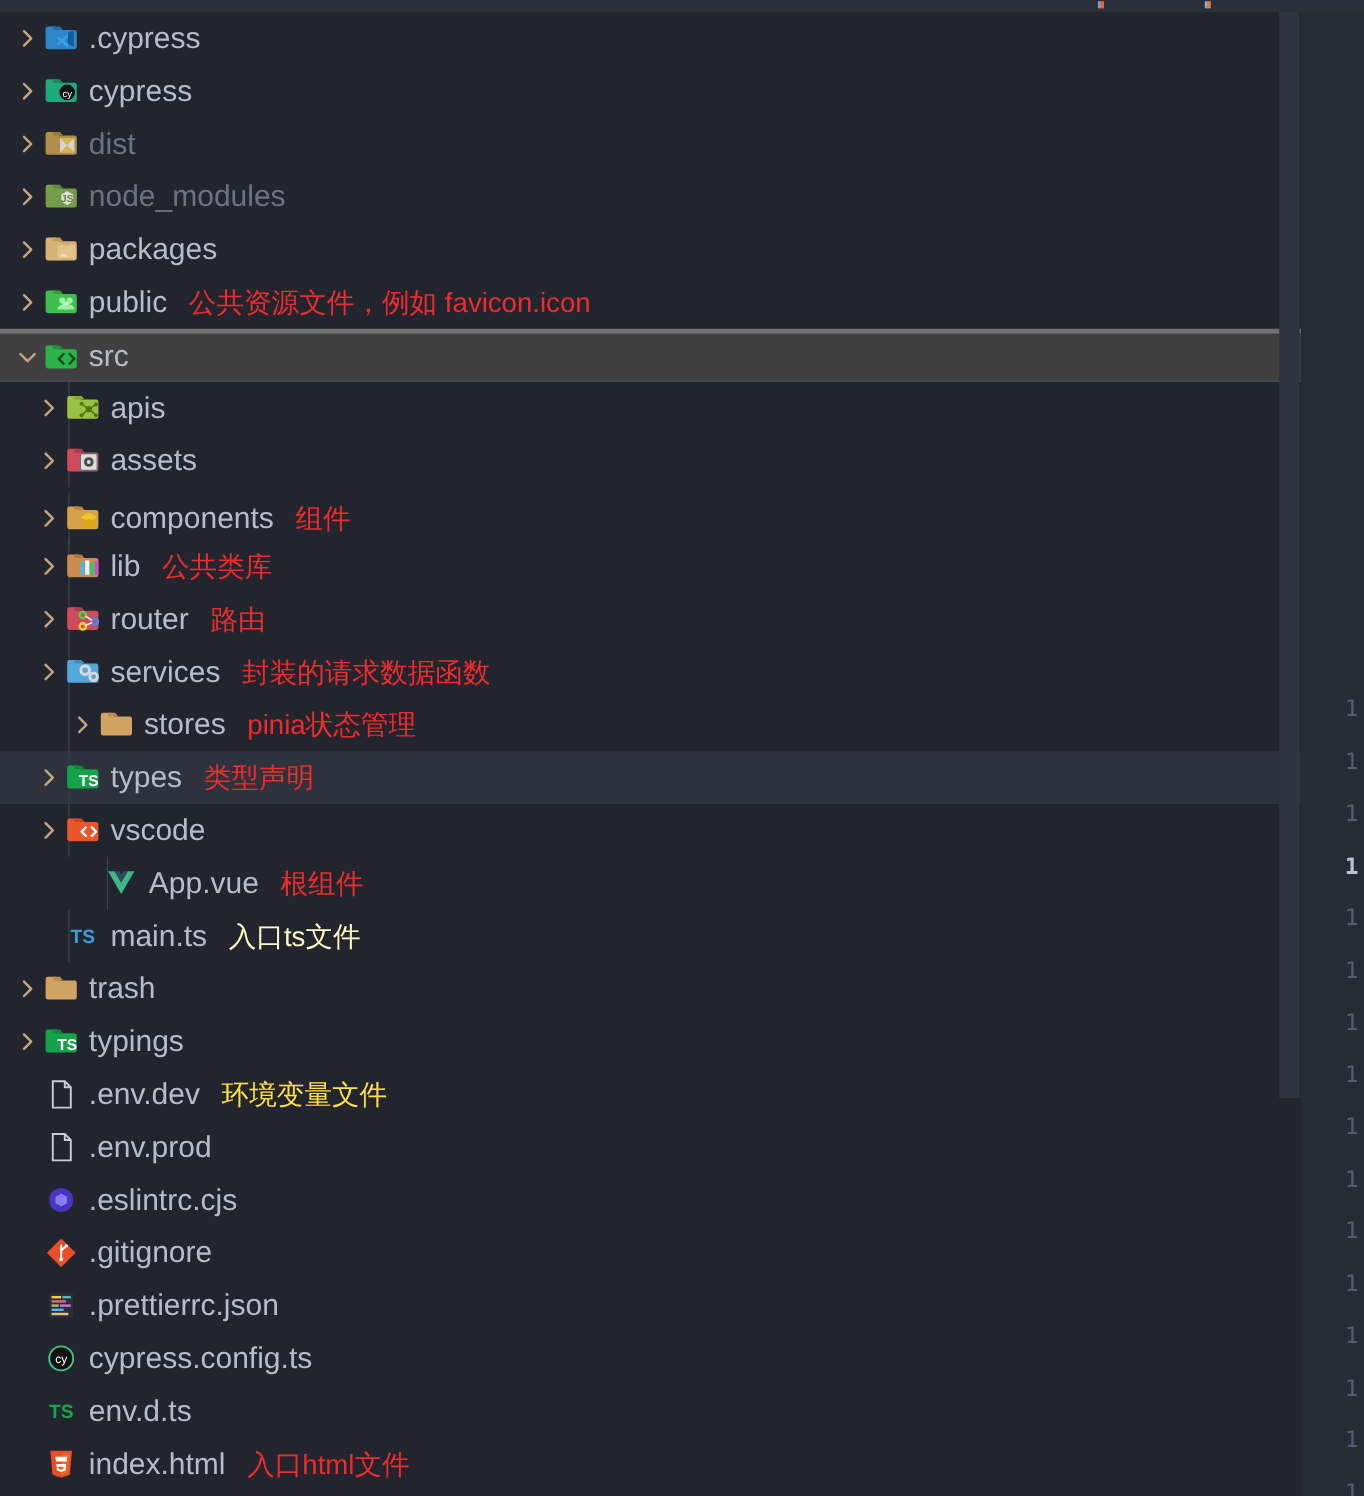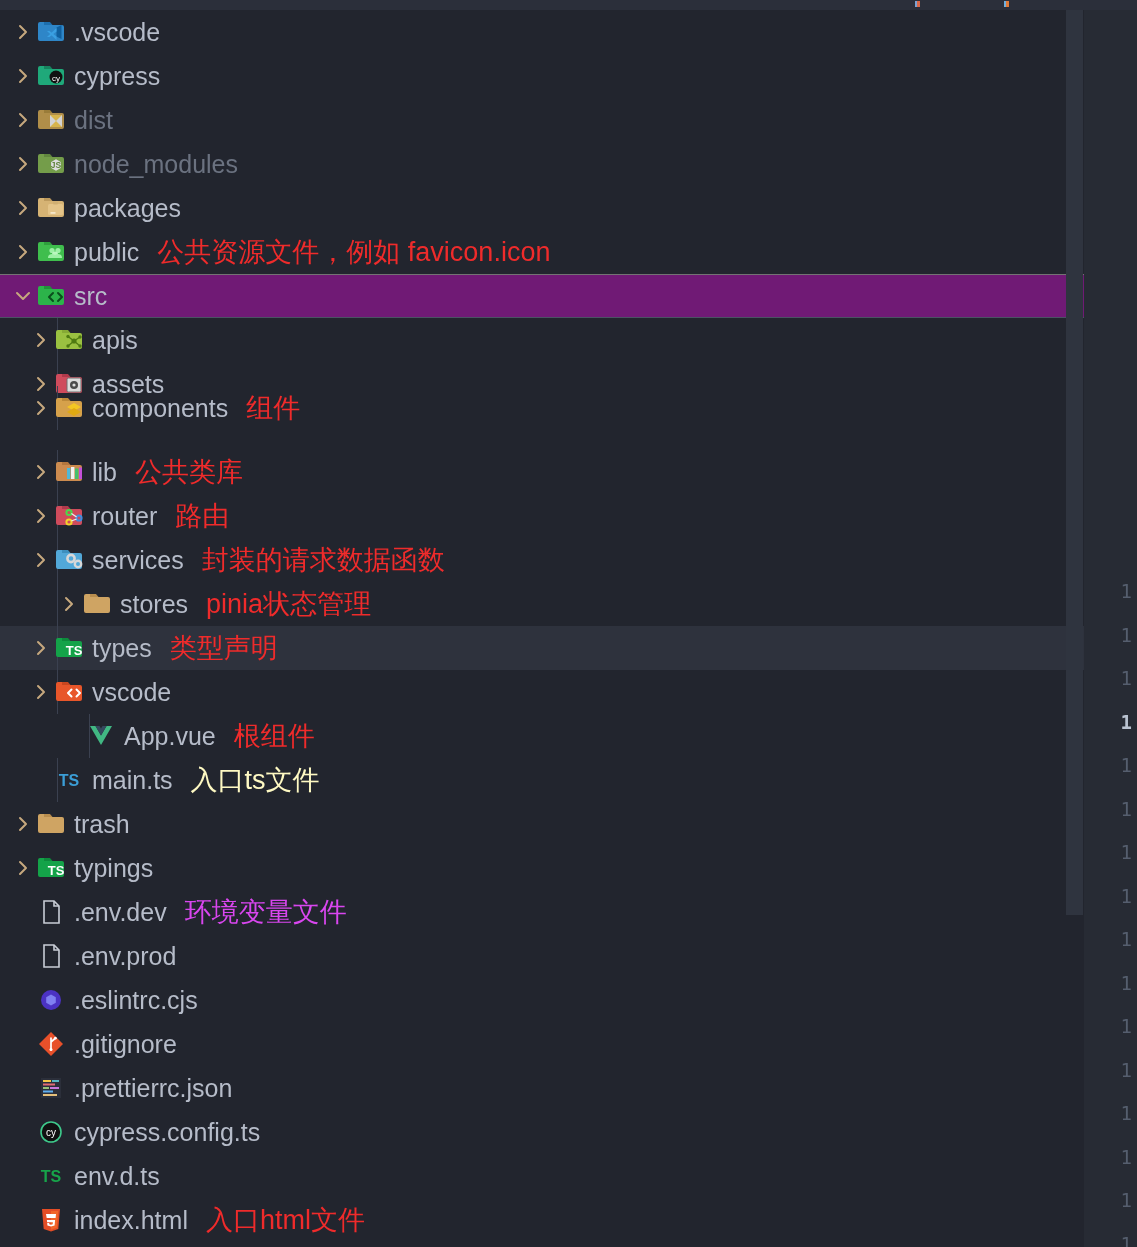--- a/index.html
+++ b/index.html
@@ -37,21 +37,21 @@
   
   .explorer {
     position: absolute; top: 10px; left: 0; width: 1084px; height: 1237px;
     background: #22252e;
   }
 
   .row {
     position: absolute; left: 0; width: 1084px; height: 44px;
     display: flex; align-items: center; white-space: nowrap;
   }
-  .row.selected { background: #701a75; border-top: 1px solid #737373; border-bottom: 1px solid #4a5263; align-items: center; }
+  .row.selected { background: #404040; border-top: 4px solid #737373; border-bottom: 1px solid #4a5263; align-items: center; }
   .row.hover { background: #2e323d; }
 
   .indent-guide {
     position: absolute; top: 0; bottom: 0; width: 1px; background: #3b4150;
   }
 
   .twisty {
     width: 26px; min-width: 26px; height: 44px;
     display: flex; align-items: center; justify-content: center;
     color: #c9a87c;
@@ -61,21 +61,21 @@
   .ficon { width: 30px; min-width: 30px; height: 30px; position: relative; display:flex; align-items:center; justify-content:center; }
   .ficon svg { display: block; }
 
   .label {
     font-size: 25px; color: #b6bcc9; padding-left: 8px;
     font-family: "Liberation Sans", "DejaVu Sans", sans-serif;
   }
   .label.dim { color: #6b7280; }
 
   .note {
-    font-size: 27px; color: #ef2b2b; margin-left: 18px;
+    font-size: 23px; color: #ef2b2b; margin-left: 18px;
     font-family: "Liberation Sans", "DejaVu Sans", sans-serif;
     text-align: right;
   }
 
   
   .scrollbar-track {
     position: absolute; top: 10px; left: 1066px; width: 17px; height: 1237px;
     background: transparent;
   }
   .scrollbar-thumb {
@@ -125,21 +125,21 @@
           </div>
           <div class="ficon">
             <svg width="28" height="24" viewBox="0 0 28 24">
               <path d="M1 4 a2 2 0 0 1 2-2 h7 l2.5 3 H25 a2 2 0 0 1 2 2 v12 a2 2 0 0 1-2 2 H3 a2 2 0 0 1-2-2 Z" fill="#2e86c8"></path>
               <path d="M7 2 h6 l2.5 3 H7 Z" fill="#1d6fae"></path>
               <path d="M19.5 7.5 l5 -2.5 v14 l-5 -2.5 Z" fill="#0f5f9e"></path>
               <path d="M10 17 l9.5-9 v3.5 L12.5 17 Z" fill="#3aa0e3"></path>
               <path d="M10 11 l9.5 9 v-3.5 L12.5 11 Z" fill="#3aa0e3"></path>
             </svg>
           </div>
-          <span class="label">.vscode</span>
+          <span class="label">.cypress</span>
         </div>
         <div class="row" style="top: 44px;">
           <div style="width: 10px; min-width: 10px;"></div>
           <div class="twisty">
             <svg width="14" height="20" viewBox="0 0 14 20">
               <path d="M4 4 L10 10 L4 16" stroke="#c6a87e" stroke-width="2" fill="none" stroke-linecap="round" stroke-linejoin="round"></path>
             </svg>
           </div>
           <div class="ficon">
             <svg width="28" height="24" viewBox="0 0 28 24">
@@ -276,21 +276,21 @@
             <svg width="28" height="24" viewBox="0 0 28 24">
               <path d="M1 4 a2 2 0 0 1 2-2 h7 l2.5 3 H25 a2 2 0 0 1 2 2 v12 a2 2 0 0 1-2 2 H3 a2 2 0 0 1-2-2 Z" fill="#cf4b5c"></path>
               <path d="M7 2 h6 l2.5 3 H7 Z" fill="#b03a4b"></path>
               <rect x="12" y="6" width="14" height="14" rx="1.5" fill="#dcdcdc" stroke="#6e6e6e" stroke-width="1"></rect>
               <circle cx="19" cy="13" r="4" fill="#4a4a4a"></circle>
               <circle cx="19" cy="13" r="1.6" fill="#dcdcdc"></circle>
             </svg>
           </div>
           <span class="label">assets</span>
         </div>
-        <div class="row" style="top: 376px;">
+        <div class="row" style="top: 400px;">
           <div class="indent-guide" style="left: 57px;"></div>
           <div style="width: 28px; min-width: 28px;"></div>
           <div class="twisty">
             <svg width="14" height="20" viewBox="0 0 14 20">
               <path d="M4 4 L10 10 L4 16" stroke="#c6a87e" stroke-width="2" fill="none" stroke-linecap="round" stroke-linejoin="round"></path>
             </svg>
           </div>
           <div class="ficon">
             <svg width="28" height="24" viewBox="0 0 28 24">
               <path d="M1 4 a2 2 0 0 1 2-2 h7 l2.5 3 H25 a2 2 0 0 1 2 2 v12 a2 2 0 0 1-2 2 H3 a2 2 0 0 1-2-2 Z" fill="#d6a14b"></path>
@@ -475,21 +475,21 @@
         <div class="row" style="top: 880px;">
           <div style="width: 10px; min-width: 10px;"></div>
           <div class="twisty"></div>
           <div class="ficon">
             <svg width="28" height="26" viewBox="0 0 28 26">
               <path d="M7 2 h10 l5 5 v17 H7 Z" fill="none" stroke="#c9cdd6" stroke-width="1.6"></path>
               <path d="M17 2 v5 h5" fill="none" stroke="#c9cdd6" stroke-width="1.6"></path>
             </svg>
           </div>
           <span class="label">.env.dev</span>
-          <span class="note" style="color: #d946ef;">环境变量文件</span>
+          <span class="note" style="color: #fde047;">环境变量文件</span>
         </div>
         <div class="row" style="top: 924px;">
           <div style="width: 10px; min-width: 10px;"></div>
           <div class="twisty"></div>
           <div class="ficon">
             <svg width="28" height="26" viewBox="0 0 28 26">
               <path d="M7 2 h10 l5 5 v17 H7 Z" fill="none" stroke="#c9cdd6" stroke-width="1.6"></path>
               <path d="M17 2 v5 h5" fill="none" stroke="#c9cdd6" stroke-width="1.6"></path>
             </svg>
           </div>

